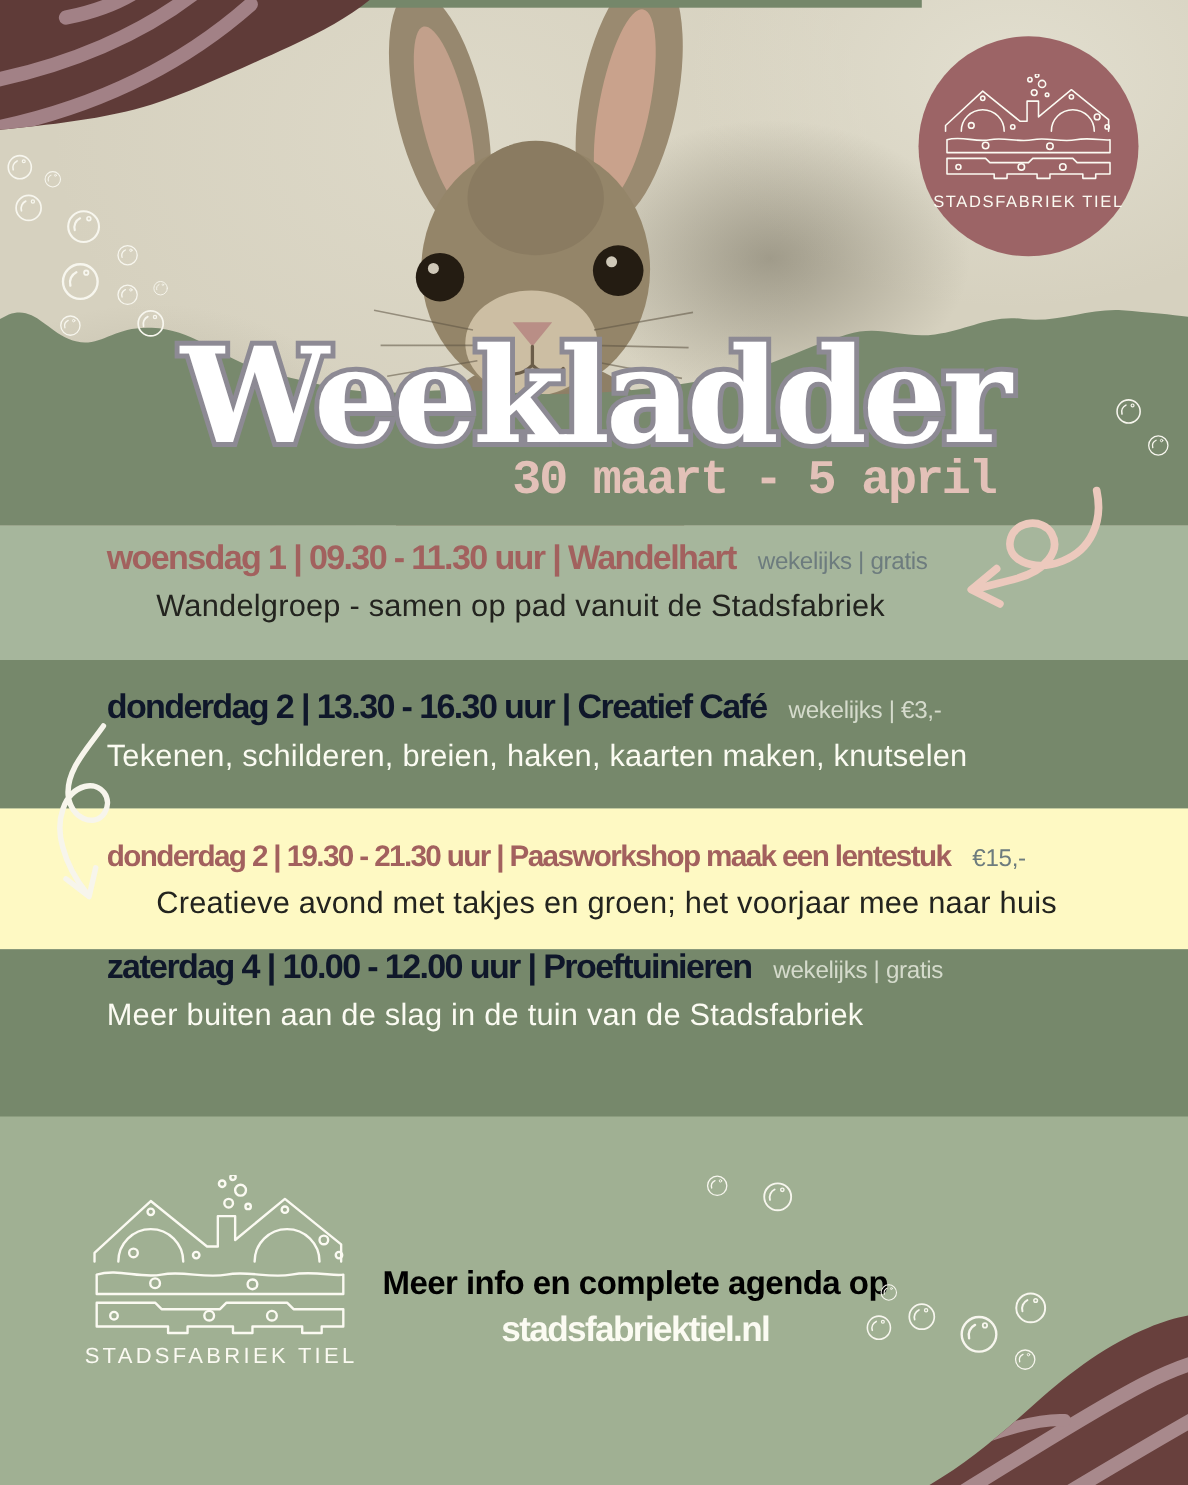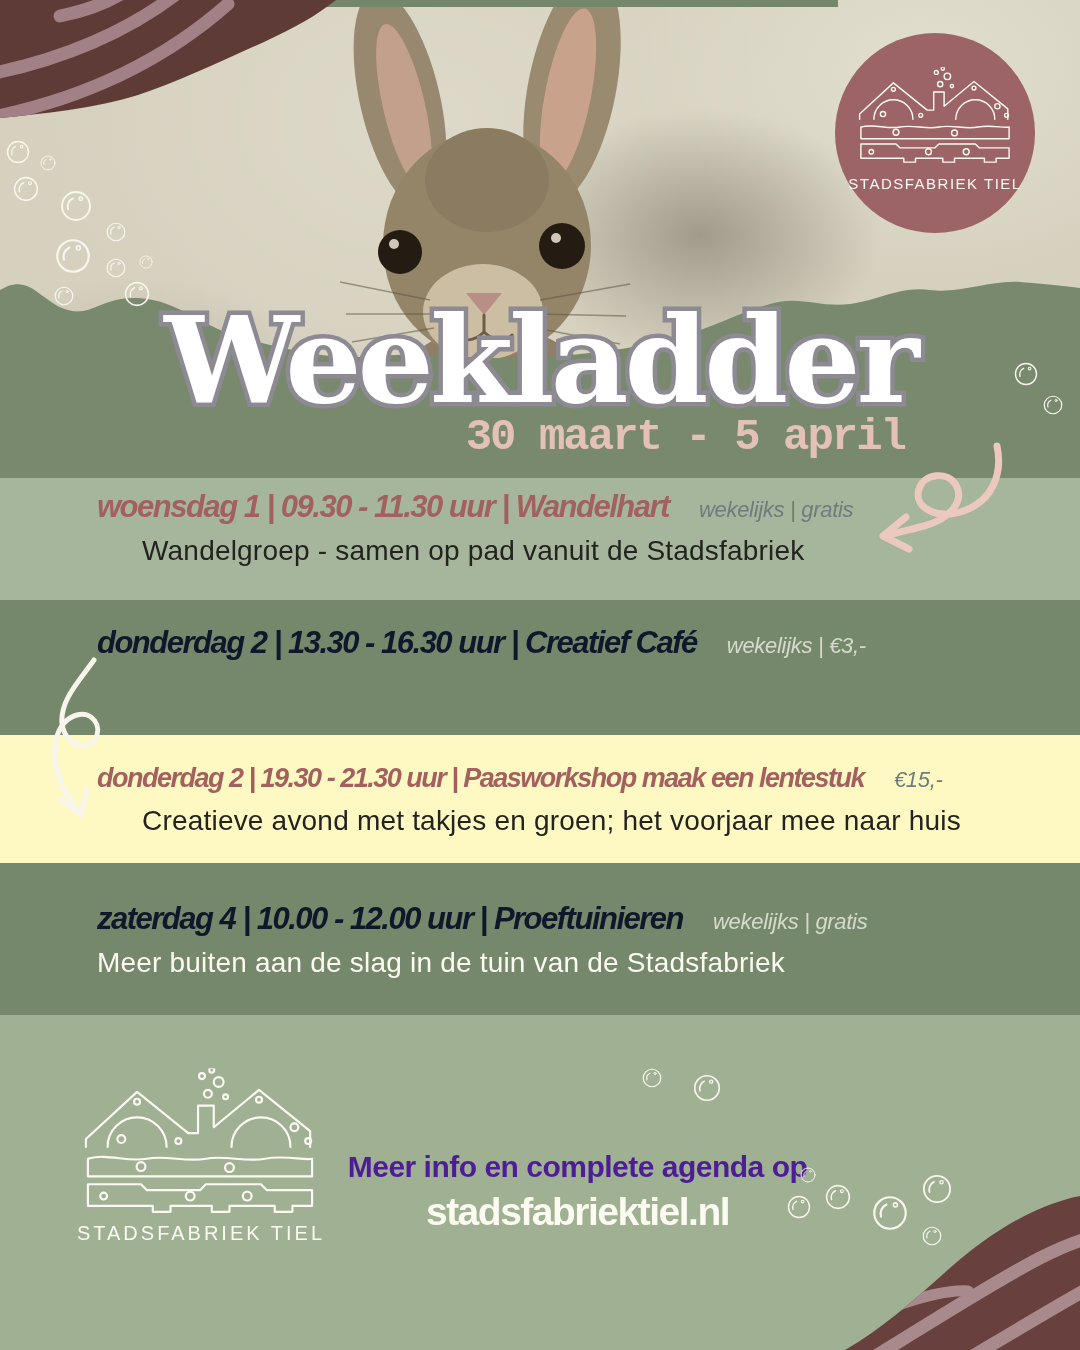--- a/index.html
+++ b/index.html
@@ -30,43 +30,43 @@
     background:#9c6466;z-index:2;}
   .badge .factory{position:absolute;top:34px;left:22px;}
   .badge .badge-text{position:absolute;top:142px;left:0;width:200px;text-align:center;
     color:#fbfaf2;font-size:15px;letter-spacing:1.5px;font-stretch:condensed;white-space:nowrap;}
 
   
   .row{position:absolute;left:0;width:1080px;box-sizing:border-box;padding-left:97px;z-index:1;}
   .r1{top:478px;height:122px;background:#a6b69c;padding-top:13px;}
   .r2{top:600px;height:135px;background:#76886b;padding-top:27px;}
   .r3{top:735px;height:128px;background:#fef9c3;padding-top:30px;}
-  .r4{top:863px;height:152px;background:#76886b;padding-top:40px;}
-  .rhead{display:flex;align-items:baseline;gap:30px;white-space:nowrap;font-style:italic;}
+  .r4{top:863px;height:152px;background:#76886b;}
+  .rhead{display:flex;align-items:baseline;gap:20px;white-space:nowrap;}
   .rhead .h{font-weight:bold;font-size:31px;line-height:1;letter-spacing:-1.5px;
     font-stretch:condensed;}
   .rhead .h.long{font-size:27px;}
   .rhead .meta{font-size:22px;letter-spacing:-0.3px;}
   .desc{margin-top:12px;font-size:28px;letter-spacing:0.2px;white-space:nowrap;}
   .light-band .h{color:#a2615e;}
   .light-band .desc{color:#23241f;margin-left:45px;}
   .light-band .meta{color:#6d7c7e;}
   .dark-band .h{color:#0f172a;}
   .dark-band .desc{color:#fbfbf2;}
   .dark-band .meta{color:#d5dbcc;}
 
   
   .footerband{position:absolute;top:1015px;left:0;width:1080px;height:335px;background:#a0b093;z-index:0;}
   .flogo{position:absolute;top:1068px;left:82px;z-index:2;}
   .flogo-text{position:absolute;top:1222px;left:70px;width:262px;text-align:center;z-index:2;
     color:#fbfaf2;font-size:20px;letter-spacing:3px;font-stretch:condensed;white-space:nowrap;}
   .finfo{position:absolute;top:1150px;left:315px;width:525px;text-align:center;z-index:2;
-    color:#4c1d95;font-weight:bold;font-size:30px;letter-spacing:-0.5px;font-stretch:condensed;white-space:nowrap;}
+    color:#000000;font-weight:bold;font-size:30px;letter-spacing:-0.5px;font-stretch:condensed;white-space:nowrap;}
   .fsite{position:absolute;top:1190px;left:315px;width:525px;text-align:center;z-index:2;
-    color:#fbfbf2;font-weight:bold;font-size:39px;letter-spacing:-1.5px;font-stretch:condensed;white-space:nowrap;}
+    color:#fbfbf2;font-weight:bold;font-size:32px;letter-spacing:-1.5px;font-stretch:condensed;white-space:nowrap;}
 
   
   .decor{position:absolute;top:0;left:0;z-index:4;pointer-events:none;display:block;}
 </style>
 </head>
 <body>
 
 <div class="poster">
 
   <svg width="0" height="0" style="position:absolute" aria-hidden="true">
@@ -159,20 +159,21 @@
       <span class="h">woensdag 1 | 09.30 - 11.30 uur | Wandelhart</span>
       <span class="meta">wekelijks | gratis</span>
     </div>
     <div class="desc">Wandelgroep - samen op pad vanuit de Stadsfabriek</div>
   </div>
   <div class="row r2 dark-band">
     <div class="rhead">
       <span class="h">donderdag 2 | 13.30 - 16.30 uur | Creatief Café</span>
       <span class="meta">wekelijks | €3,-</span>
     </div>
+    <div class="desc">Tekenen, schilderen, breien, haken, kaarten maken, knutselen</div>
   </div>
   <div class="row r3 light-band">
     <div class="rhead">
       <span class="h long">donderdag 2 | 19.30 - 21.30 uur | Paasworkshop maak een lentestuk</span>
       <span class="meta">€15,-</span>
     </div>
     <div class="desc">Creatieve avond met takjes en groen; het voorjaar mee naar huis</div>
   </div>
   <div class="row r4 dark-band">
     <div class="rhead">

